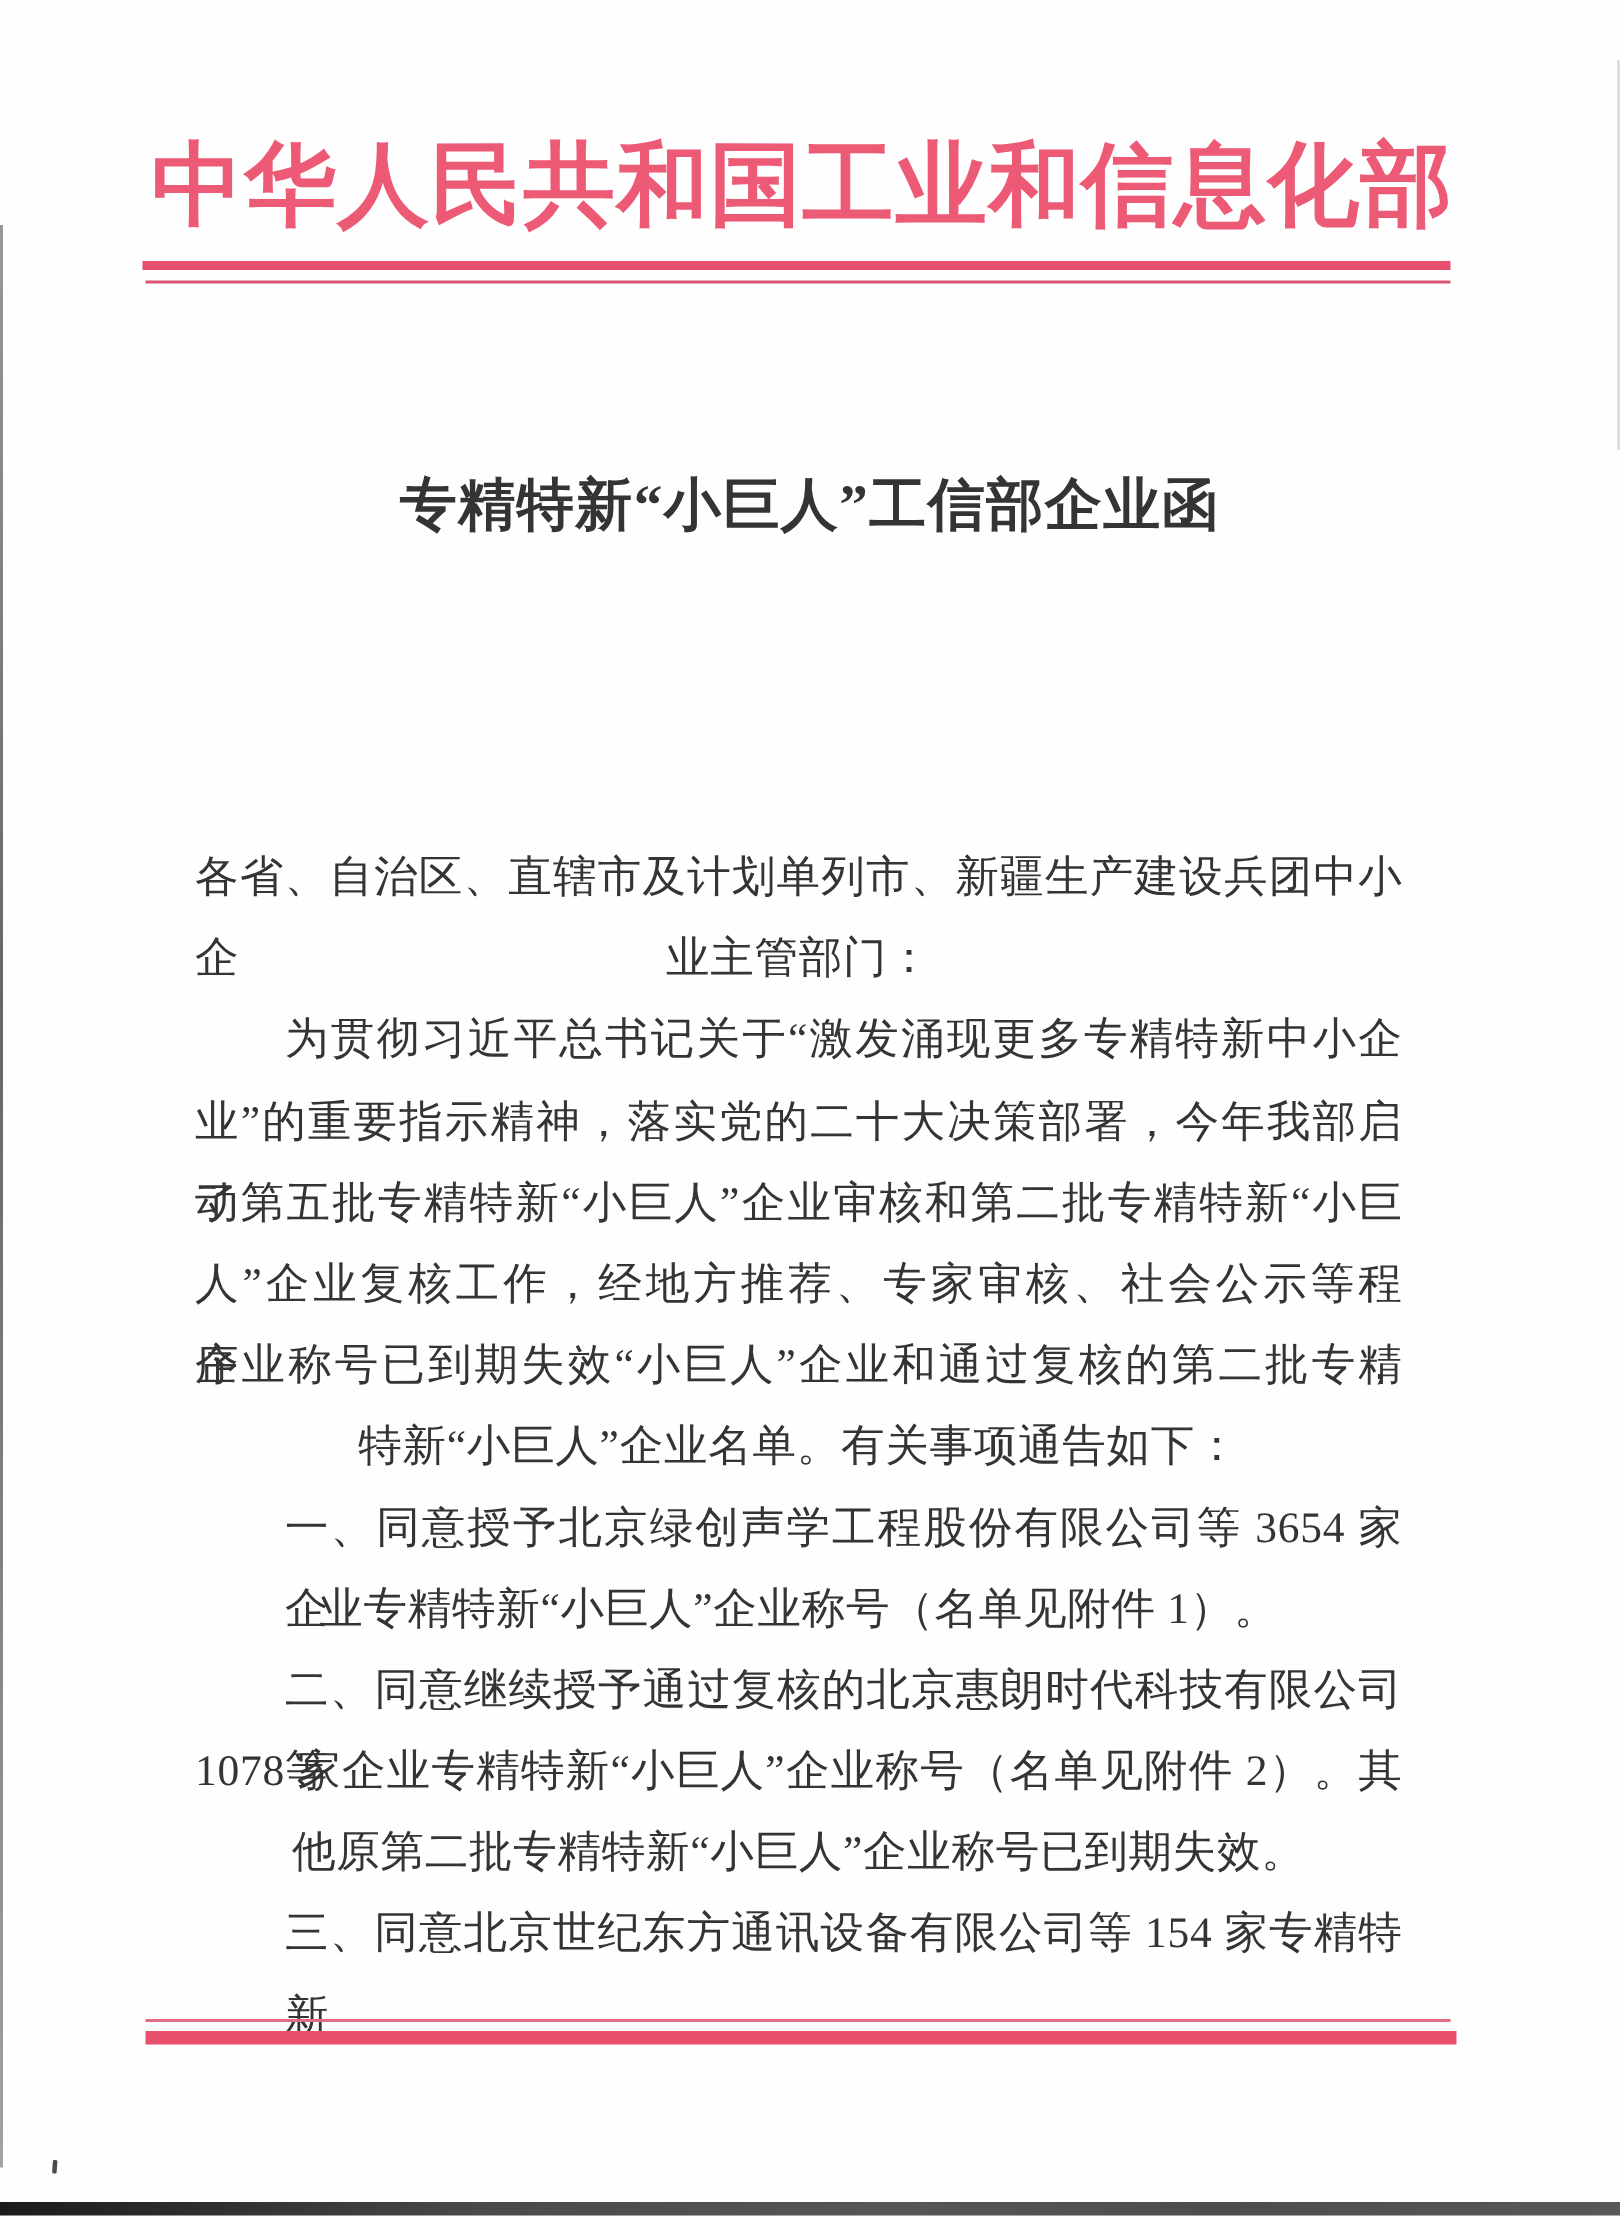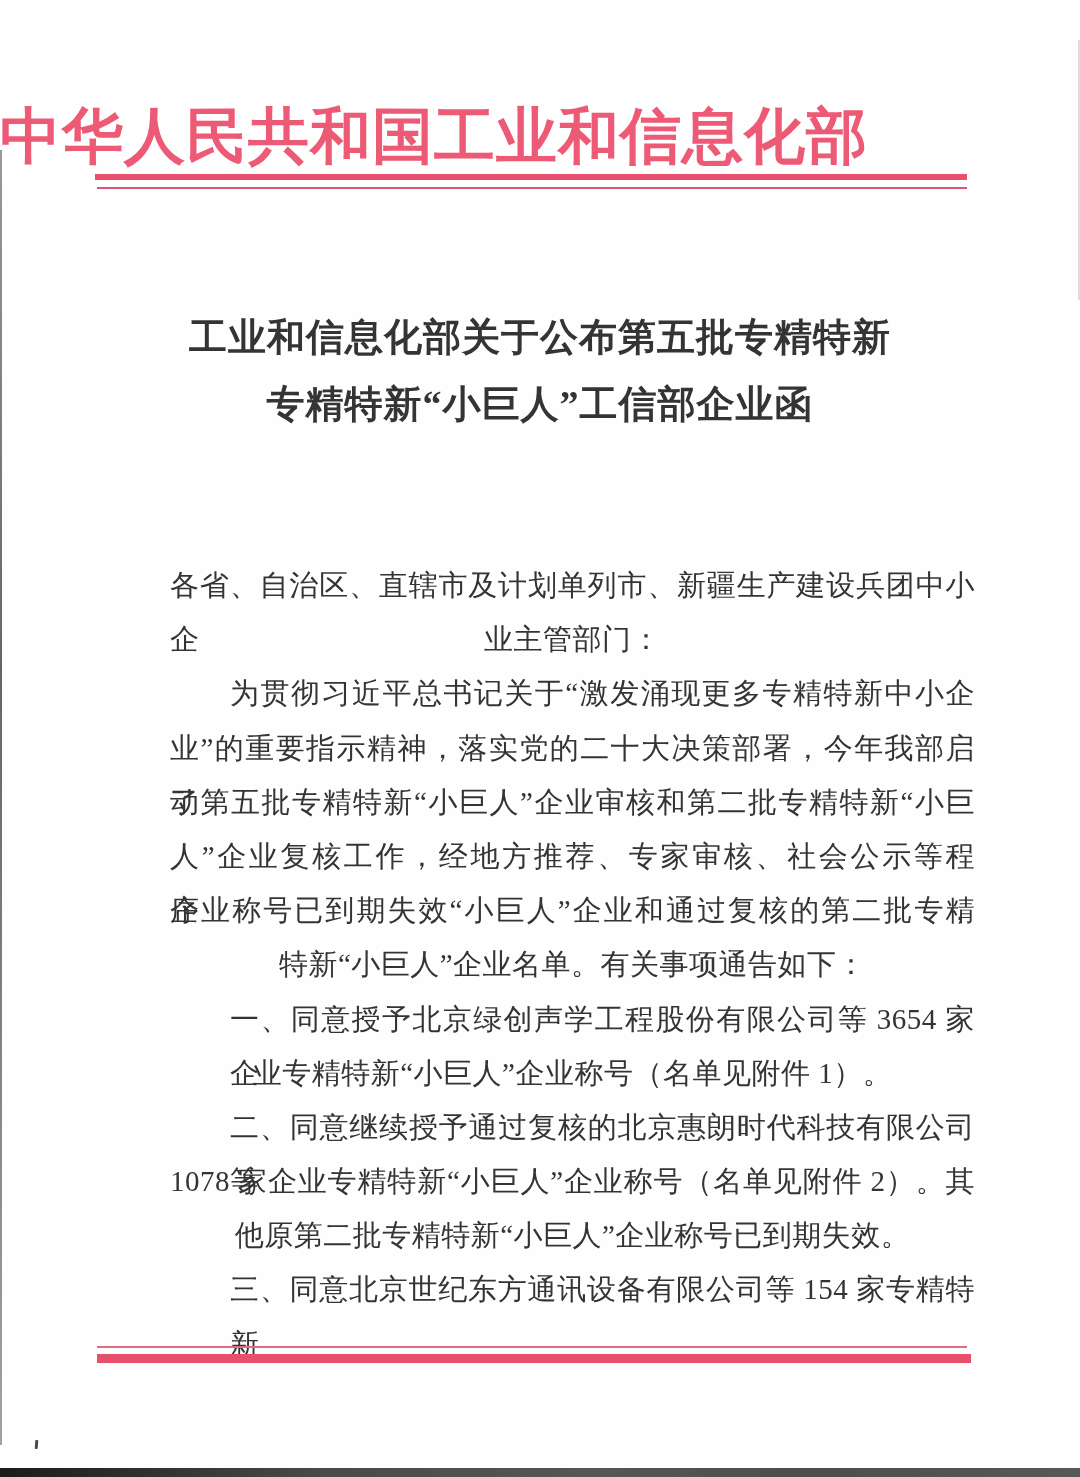--- a/index.html
+++ b/index.html
@@ -10,22 +10,22 @@
     position: relative;
     overflow: hidden;
   }
   .page {
     position: absolute; inset: 0;
     background: #fefefe;
   }
   
   .ministry-name {
     position: absolute;
-    top: 102px; left: 0; right: 10px;
-    text-align: left;
+    top: 90px; left: 0; right: 10px;
+    text-align: center;
     font-size: 61px;
     font-weight: 700;
     color: #ed5a76;
     letter-spacing: 1px;
     line-height: 70px;
     white-space: nowrap;
   }
   
   .rule-thick-top {
     position: absolute; top: 174px; left: 95px; width: 872px; height: 6px;
@@ -56,21 +56,20 @@
     line-height: 67px;
     letter-spacing: 1px;
   }
   
   .doc-body {
     position: absolute;
     top: 558px; left: 130px; width: 805px;
     font-size: 29px;
     color: #343434;
     letter-spacing: 0.5px;
-    margin-left: 40px;
   }
   .b-line {
     line-height: 54.2px;
     height: 54.2px;
     white-space: nowrap;
     text-align: center;
   }
   .b-line.fill {
     white-space: normal;
     text-align: justify;
@@ -111,21 +110,20 @@
 
 <div class="page">
 
   <div class="ministry-name">中华人民共和国工业和信息化部</div>
 
   <div class="rule-thick-top"></div>
   <div class="rule-thin-bottom"></div>
 
 
   <div class="doc-title">
-    <div>工业和信息化部关于公布第五批专精特新</div>
     <div>专精特新“小巨人”工信部企业函</div>
   </div>
 
   <div class="doc-body">
     <div class="b-line fill">各省、自治区、直辖市及计划单列市、新疆生产建设兵团中小企</div>
     <div class="b-line">业主管部门：</div>
     <div class="b-line fill indent">为贯彻习近平总书记关于“激发涌现更多专精特新中小企</div>
     <div class="b-line fill">业”的重要指示精神，落实党的二十大决策部署，今年我部启动</div>
     <div class="b-line fill">了第五批专精特新“小巨人”企业审核和第二批专精特新“小巨</div>
     <div class="b-line fill">人”企业复核工作，经地方推荐、专家审核、社会公示等程序，</div>

